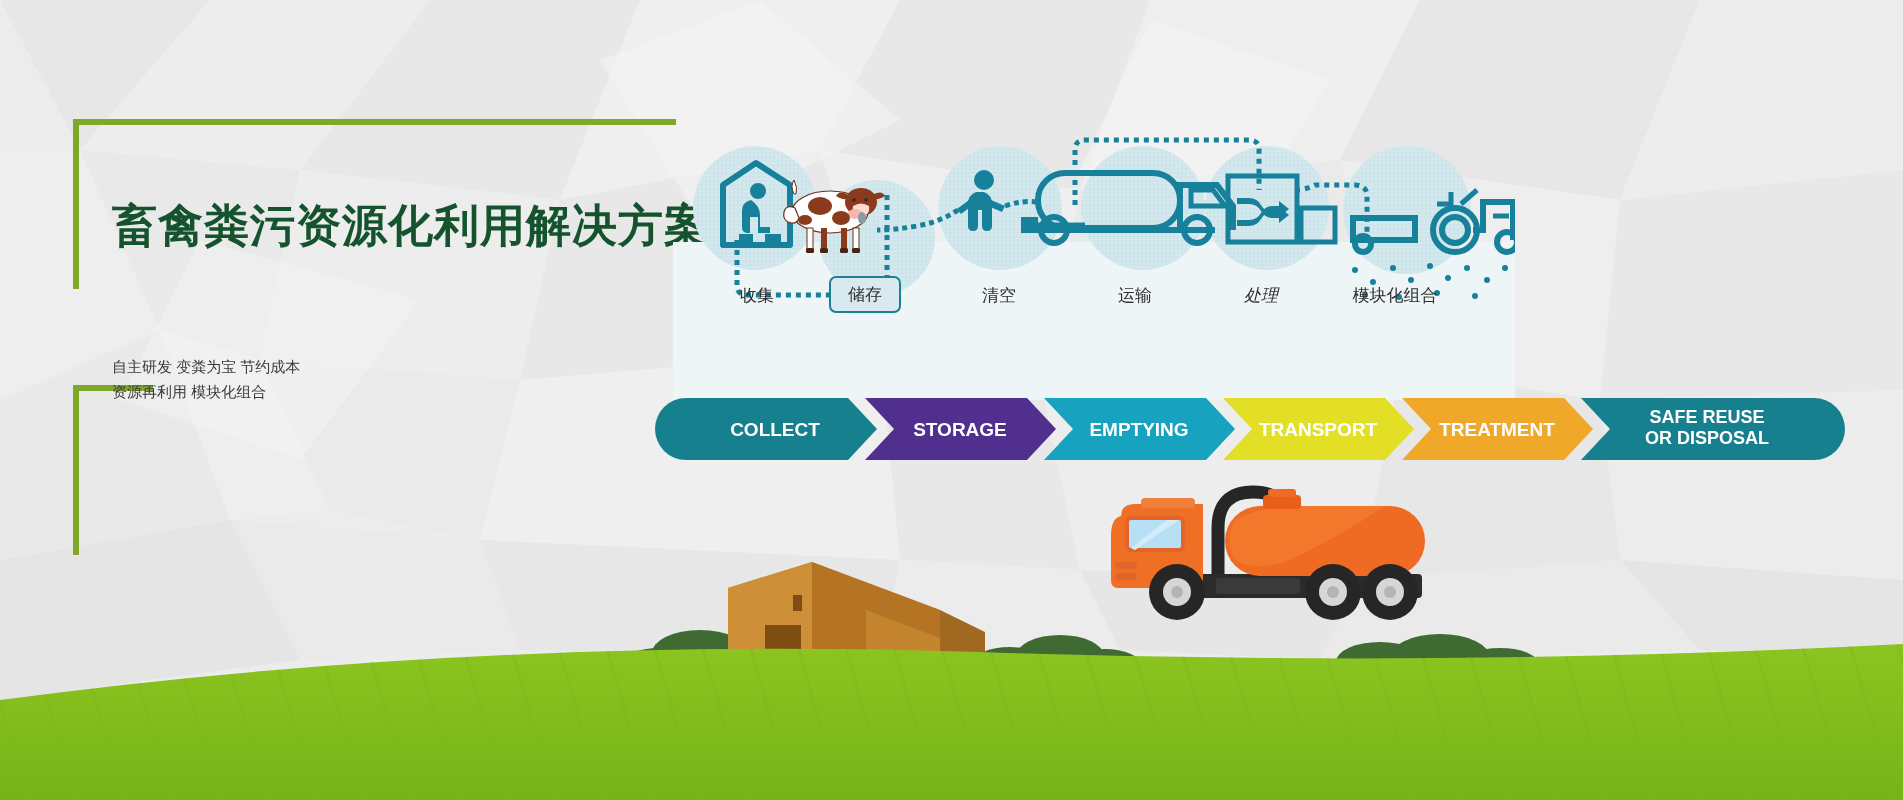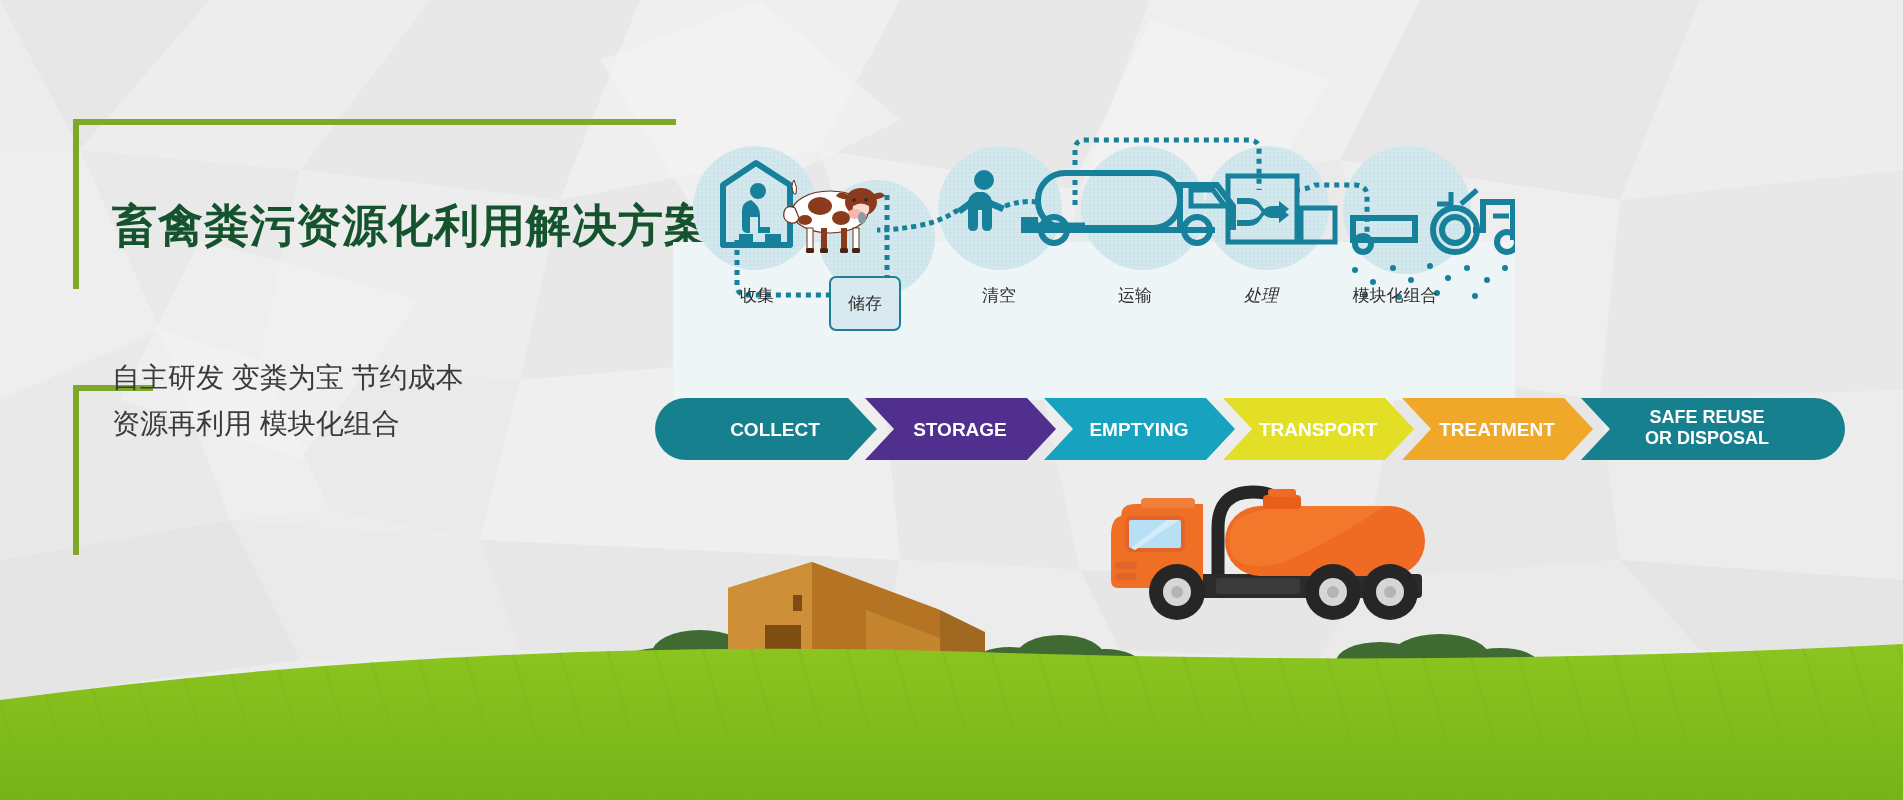--- a/index.html
+++ b/index.html
@@ -36,30 +36,30 @@
   }
   .title-sub {
     position:absolute; left:110px; top:246px;
     font-size:35px; font-weight:bold; color:var(--green-txt);
     line-height:1.28; white-space:nowrap;
     text-shadow: 1px 1px 0 #fff, -1px -1px 0 #fff, 1px -1px 0 #fff, -1px 1px 0 #fff;
   }
   .title-sub div { white-space:nowrap; }
   .tagline {
     position:absolute; left:112px; top:355px;
-    font-size:28px; color:#3a3a3a; line-height:1.65; white-space:nowrap;
+    font-size:15px; color:#3a3a3a; line-height:1.65; white-space:nowrap;
   }
 
   .step-label {
     position:absolute; font-size:17px; color:#2f2f2f; text-align:center;
     white-space:nowrap;
   }
   .step-label.boxed {
     border:2px solid #1d7f96; background:#d8eaf0; border-radius:7px;
-    padding:14px 17px;
+    padding:5px 17px;
     text-align:center;
   }
 </style>
 </head>
 <body>
 
 <div id="stage">
 
   <svg class="bg-svg" viewBox="0 0 1903 800" preserveAspectRatio="none">
     <rect x="0" y="0" width="1903" height="800" fill="#ececec"></rect>

